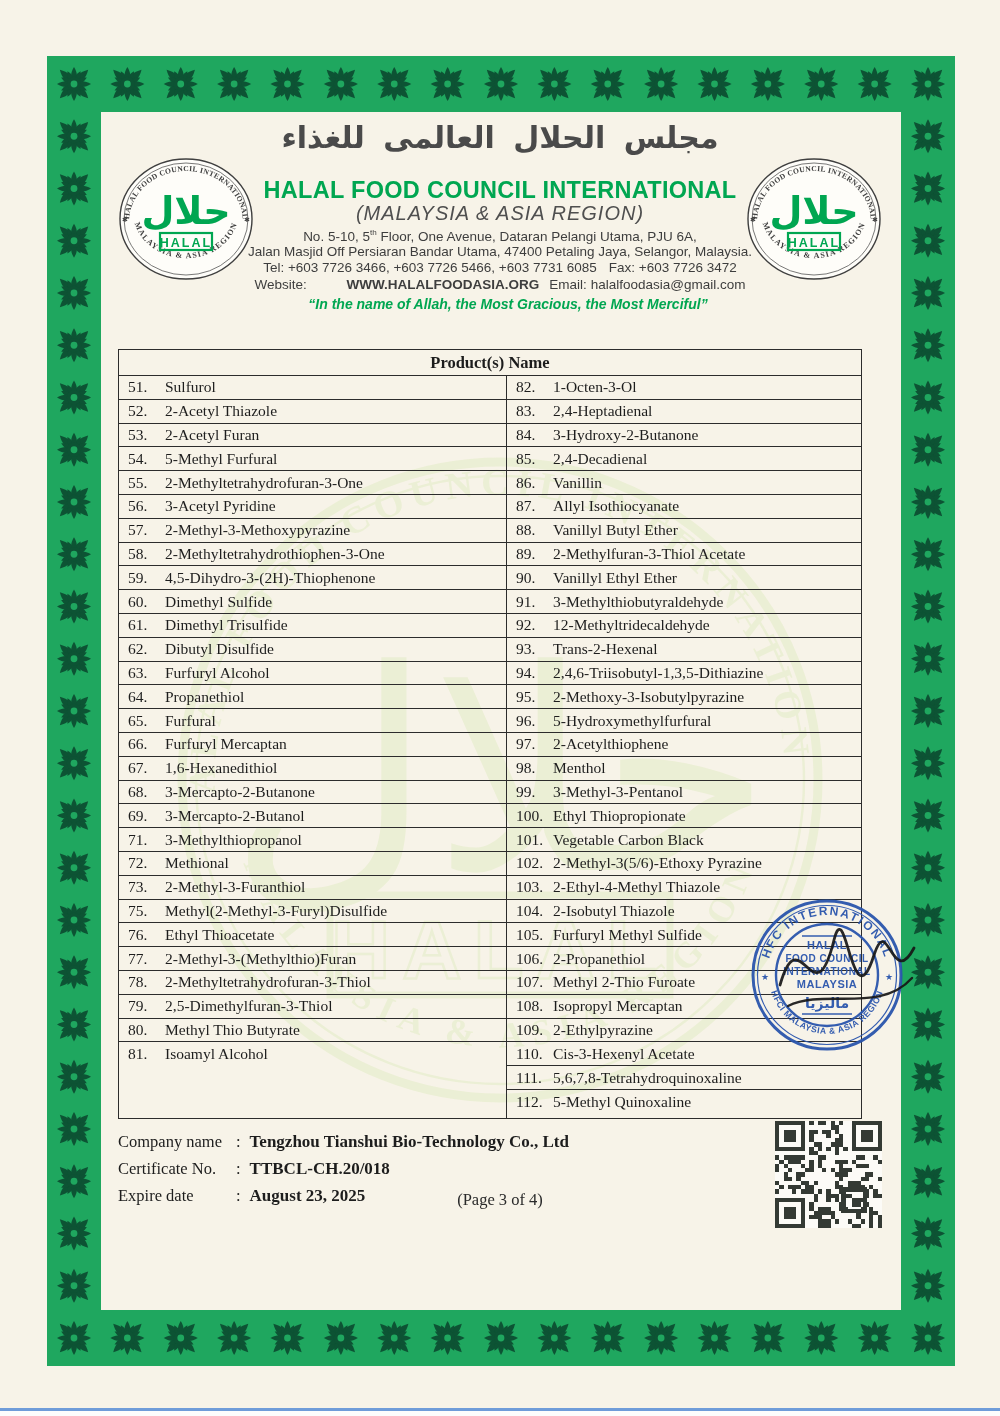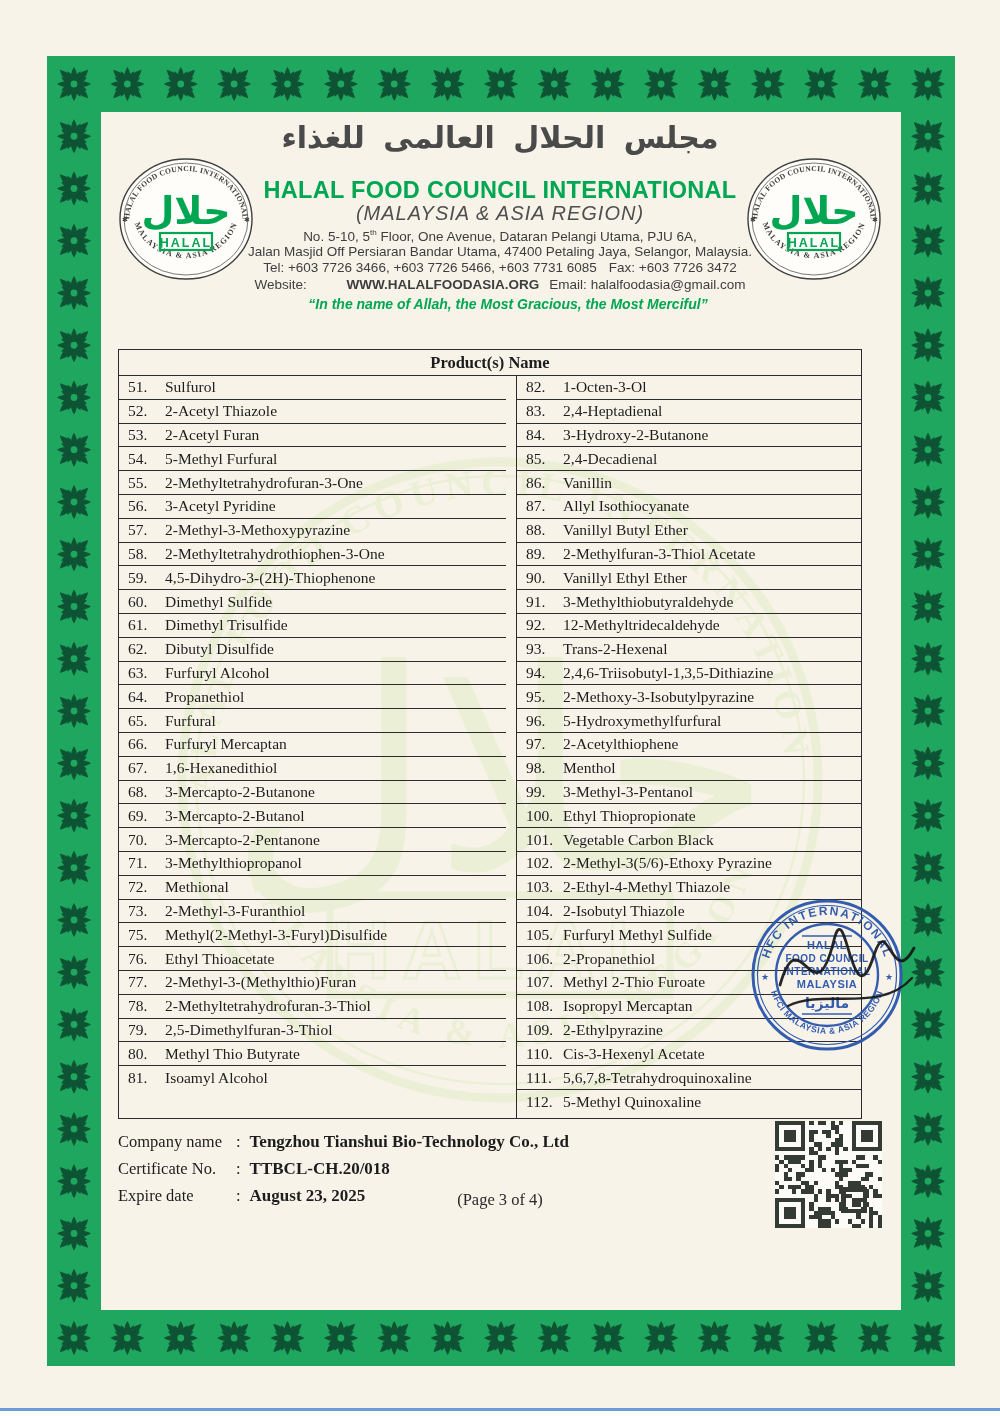--- a/index.html
+++ b/index.html
@@ -18,21 +18,21 @@
   #bismillah{top:296px;font-size:14px;font-weight:bold;font-style:italic;color:#00a651;padding-left:16px;}
   sup.s{vertical-align:super;font-size:60%;}
   .bold{font-weight:bold;margin-left:36px;}
   
   #ptable{position:absolute;left:118px;top:349px;width:744px;height:770px;
           border:1.6px solid #2c2c2c;box-sizing:border-box;background:transparent;z-index:3;}
   #ptable-header{height:26px;line-height:26px;border-bottom:1px solid #2c2c2c;text-align:center;
           font-family:"Liberation Serif",serif;font-weight:bold;font-size:16.5px;color:#1c1c1c;box-sizing:border-box;}
   .pcol{position:absolute;top:26px;bottom:0;box-sizing:border-box;}
   #pcol-left{left:0;width:387px;}
-  #pcol-right{left:397px;right:0;border-left:1px solid #2c2c2c;}
+  #pcol-right{left:387px;right:0;border-left:1px solid #2c2c2c;}
   .prow{height:23.8px;box-sizing:border-box;border-bottom:1px solid #2c2c2c;
         font-family:"Liberation Serif",serif;font-size:15.5px;color:#1d1d1d;
         padding-left:9px;display:flex;align-items:center;}
   .prow:last-child{border-bottom:none;}
   .pno{display:inline-block;width:37px;flex:0 0 37px;}
   
   .fline{position:absolute;left:118px;height:27px;line-height:27px;
          font-family:"Liberation Serif",serif;font-size:16.5px;color:#1d1d1d;}
   .flabel{display:inline-block;width:118px;}
   .fval{font-weight:bold;font-size:17px;margin-left:9px;}
@@ -287,24 +287,20 @@
           <span class="pno">67.</span>
           <span>1,6-Hexanedithiol</span>
         </div>
         <div class="prow">
           <span class="pno">68.</span>
           <span>3-Mercapto-2-Butanone</span>
         </div>
         <div class="prow">
           <span class="pno">69.</span>
           <span>3-Mercapto-2-Butanol</span>
-        </div>
-        <div class="prow">
-          <span class="pno">70.</span>
-          <span>3-Mercapto-2-Pentanone</span>
         </div>
         <div class="prow">
           <span class="pno">71.</span>
           <span>3-Methylthiopropanol</span>
         </div>
         <div class="prow">
           <span class="pno">72.</span>
           <span>Methional</span>
         </div>
         <div class="prow">

